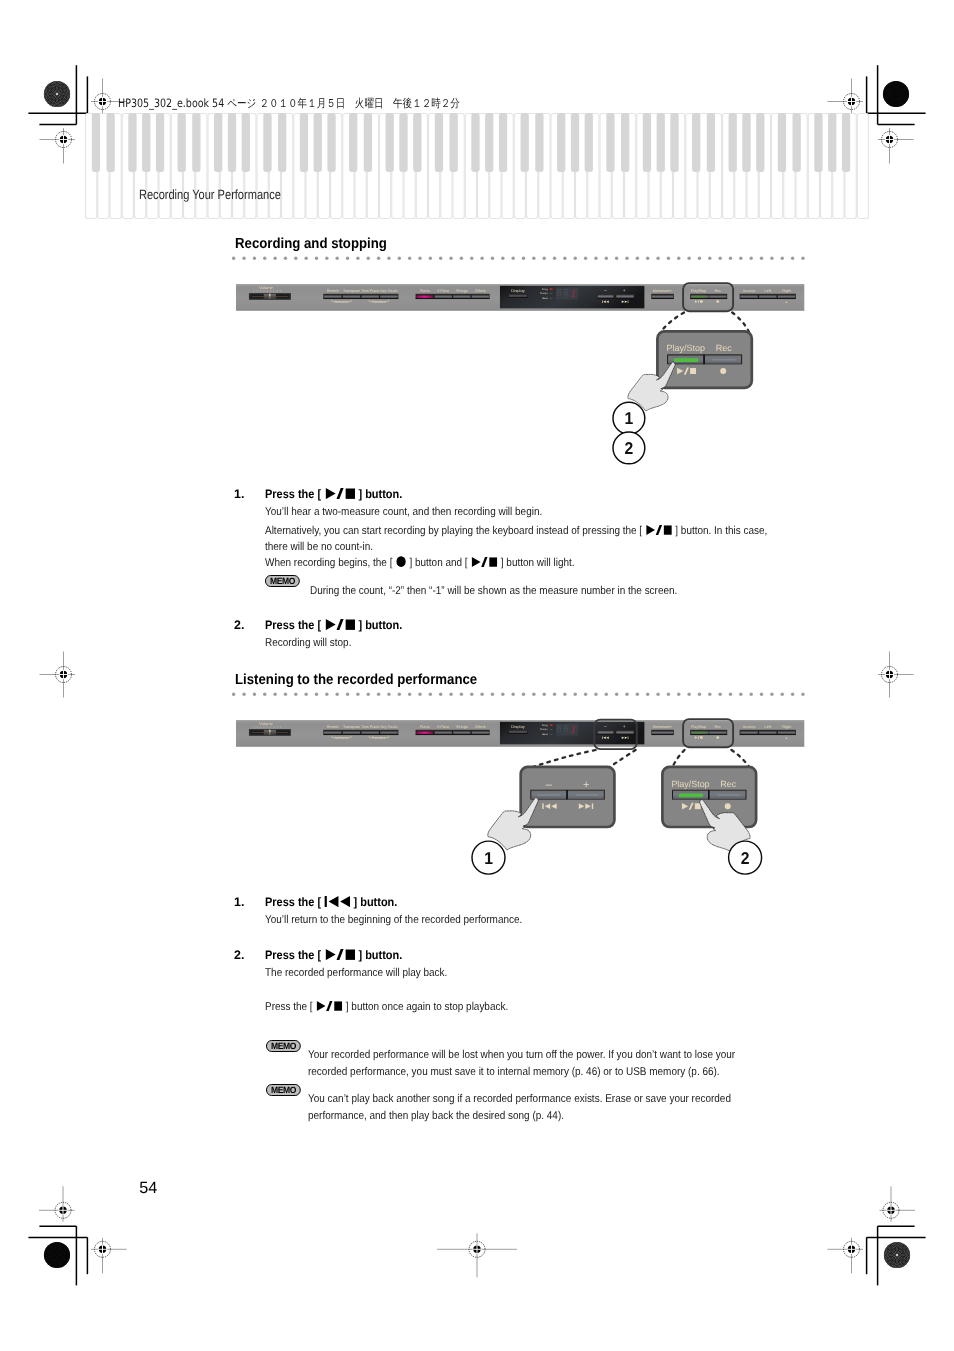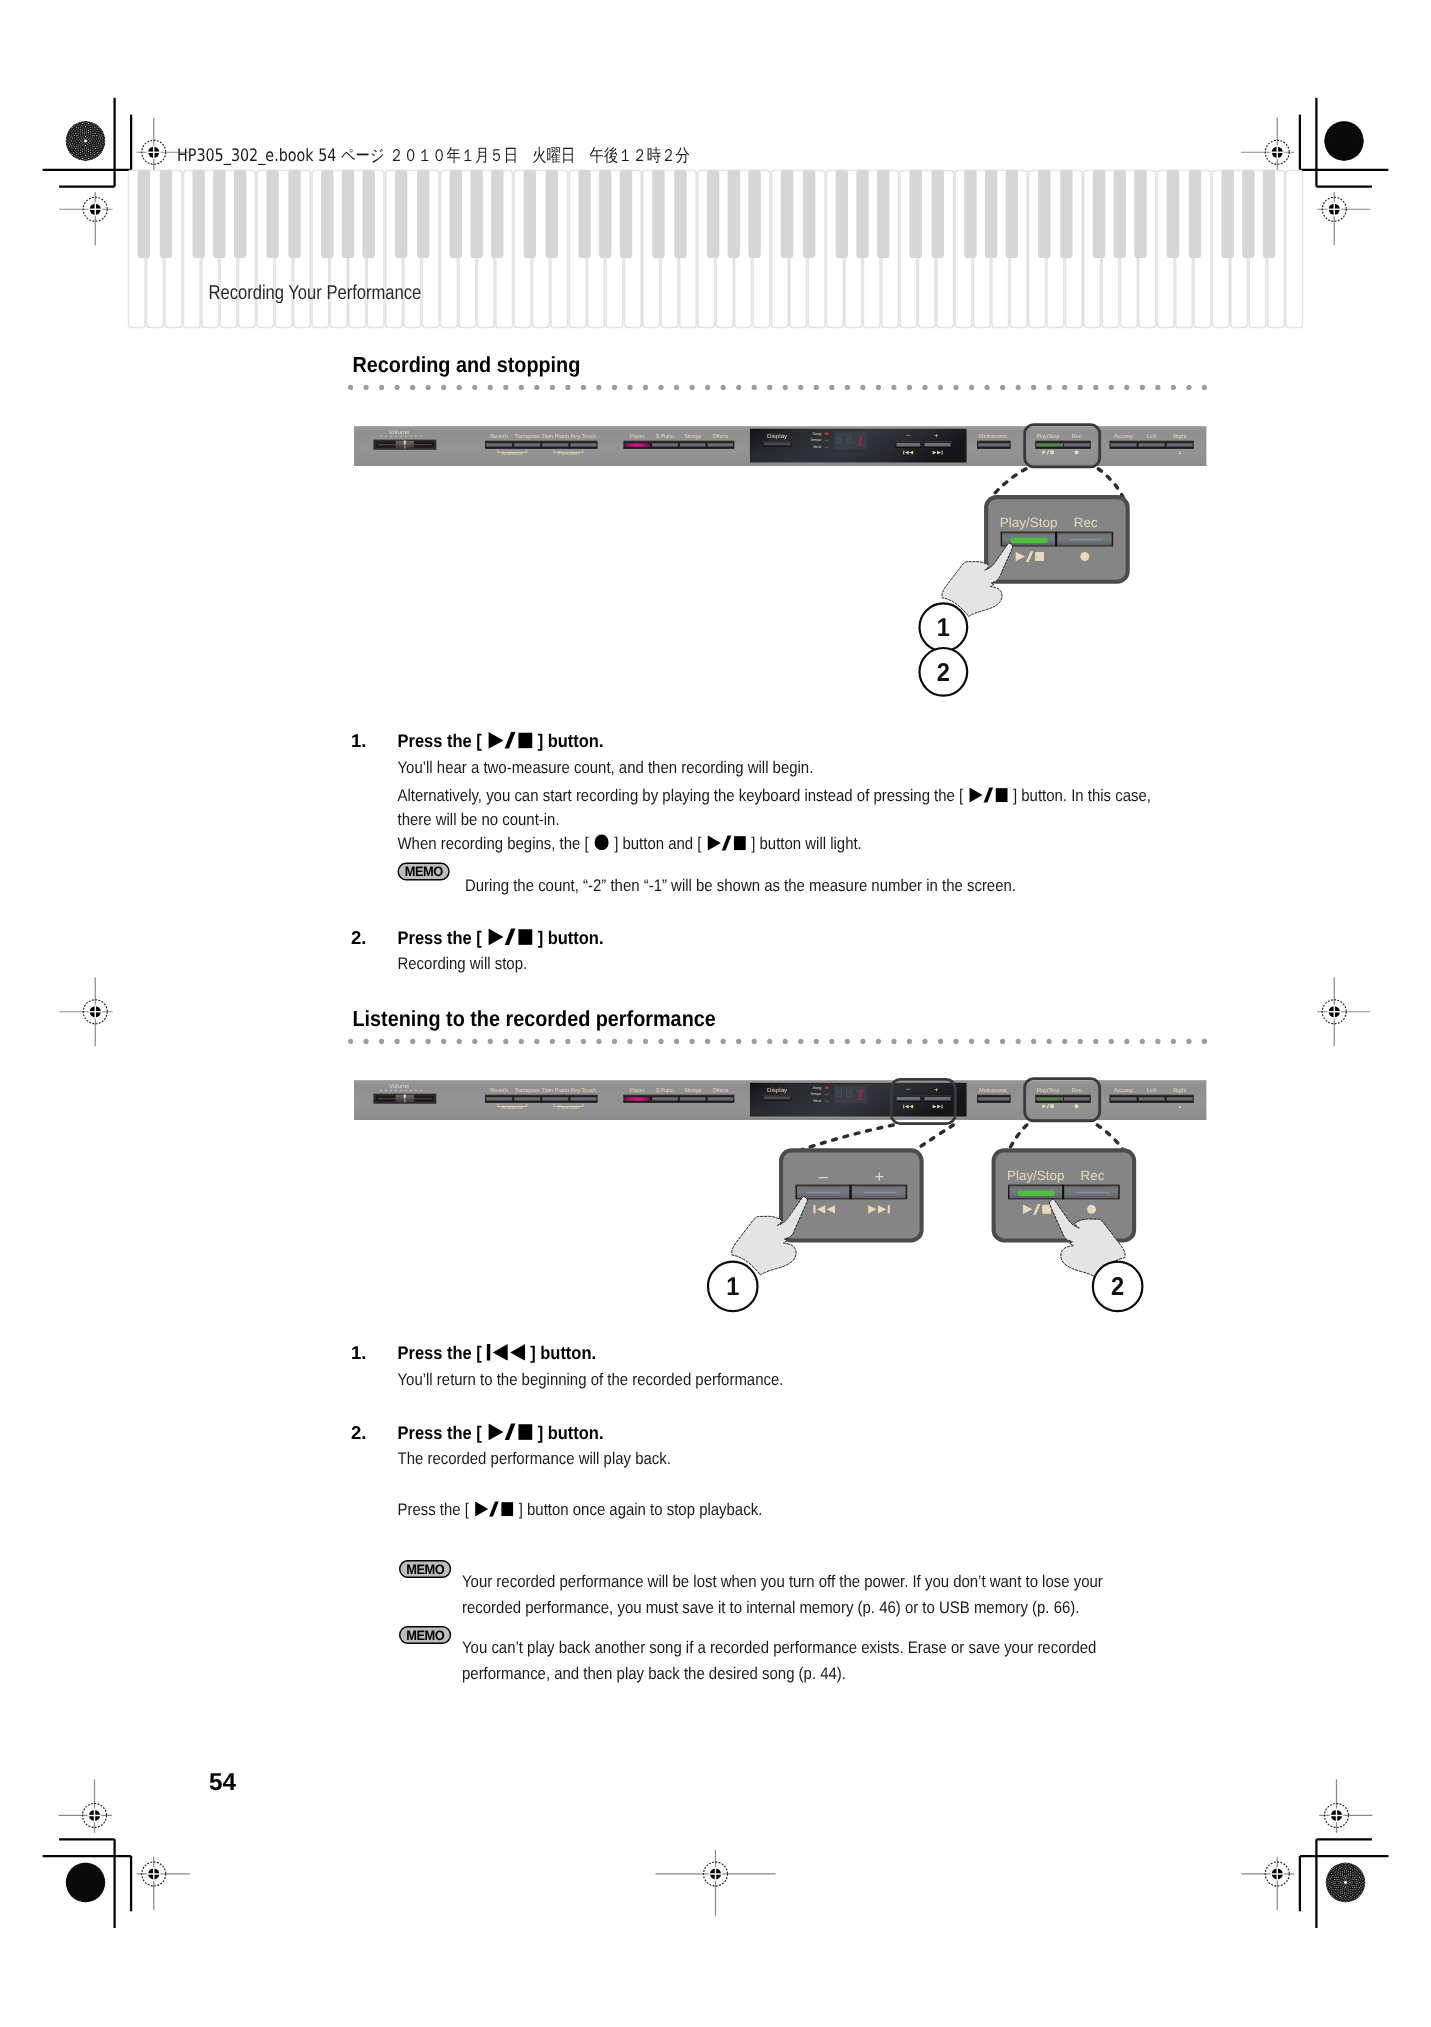--- a/index.html
+++ b/index.html
@@ -43,21 +43,21 @@
       letter-spacing:-0.35px;font-family:"Liberation Sans",sans-serif;box-sizing:border-box;
       transform:scaleX(0.94);transform-origin:0 0;}
 
   
   .gl{display:inline-block;position:relative;vertical-align:-1px;}
   .gl-play{margin:0 4px 0 4.5px;}
   .gl-play.gl-sm{margin:0 4px 0 4px;}
   .gl-rec{margin:0 4px 0 4px;}
   .gl-prev{margin:0 3.5px 0 4px;}
 
-  #pagenum{position:absolute;left:139.3px;top:1179.3px;font-size:16.2px;font-weight:bold;color:#000;}
+  #pagenum{position:absolute;left:139.3px;top:1179.3px;font-size:16.2px;font-weight:normal;color:#000;}
 </style>
 </head>
 <body>
 
 <div class="page">
 
   <div id="cropmarks">
       <svg width="954" height="1351" viewBox="0 0 954 1351" style="position: absolute; left: 0px; top: 0px;">
         <line x1="76.4" y1="65.2" x2="76.4" y2="124.4" stroke="#000" stroke-width="1.5" stroke-linecap="butt"></line>
         <line x1="87.4" y1="76.4" x2="87.4" y2="113.2" stroke="#000" stroke-width="1.5" stroke-linecap="butt"></line>

